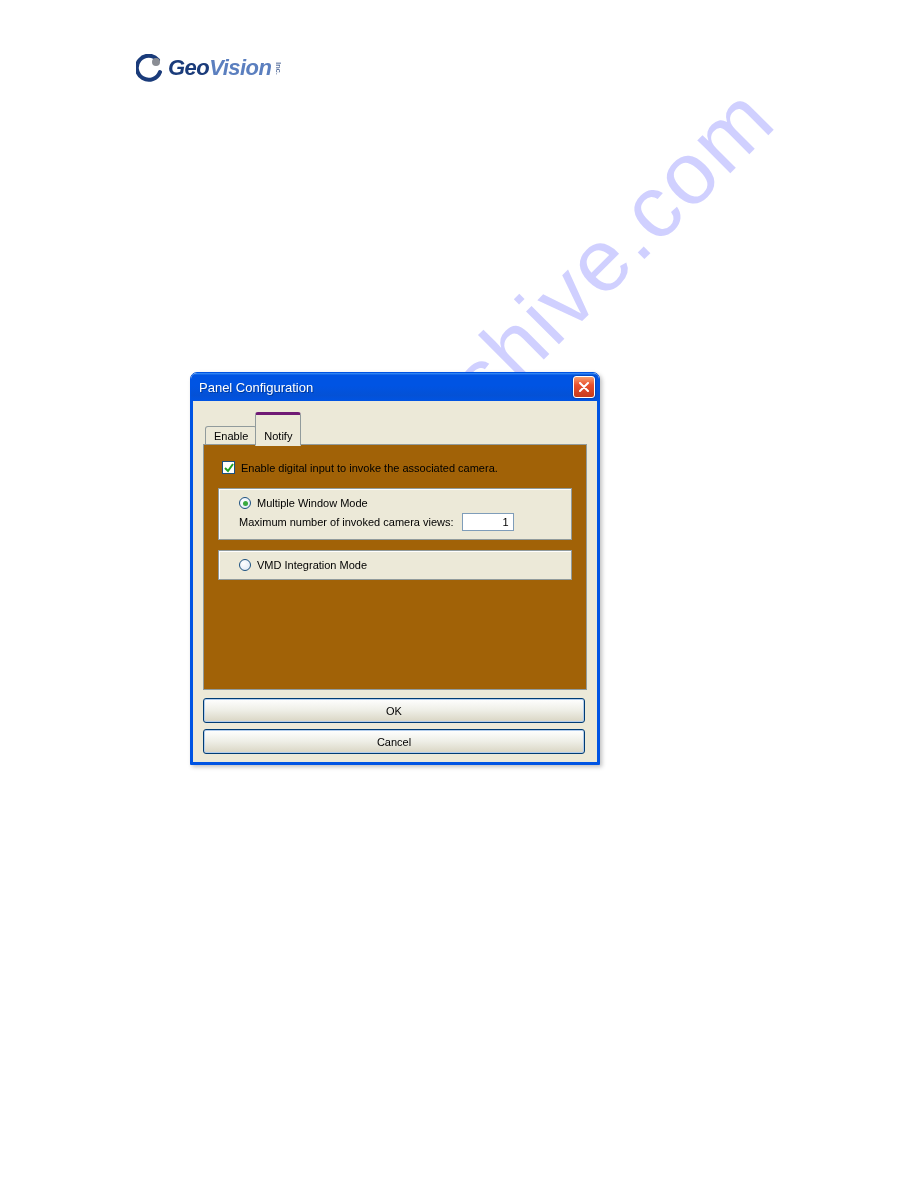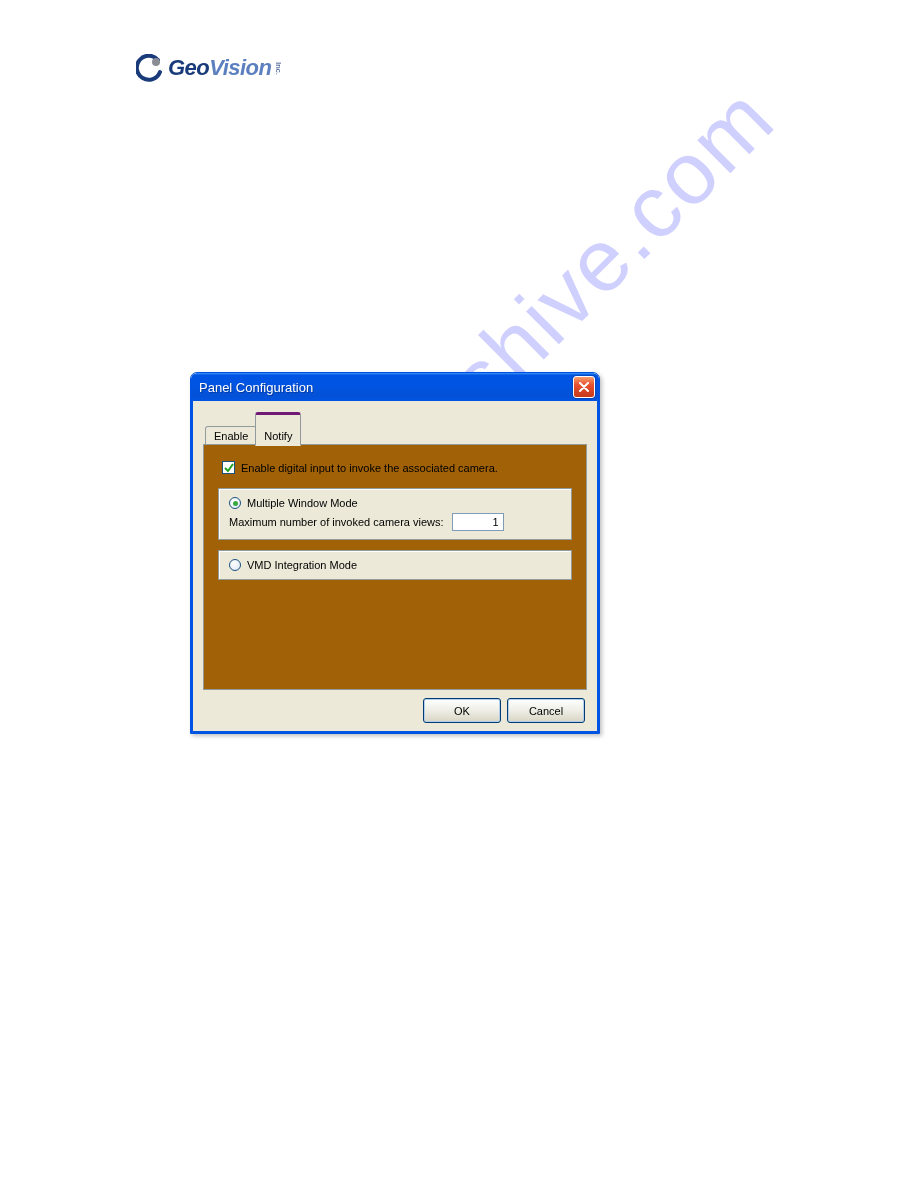--- a/index.html
+++ b/index.html
@@ -151,21 +151,21 @@
     margin-right: 6px;
     display: flex;
     align-items: center;
     justify-content: center;
     box-sizing: border-box;
   }
   .checkbox svg { width: 10px; height: 10px; }
   .group {
     border: 1px solid #919b9c;
     background: #ece9d8;
-    padding: 8px 10px;
+    padding: 8px 20px;
     margin-bottom: 10px;
     box-shadow: inset 1px 1px 0 #ffffff;
   }
   .radio-row {
     display: flex;
     align-items: center;
     font-size: 11px;
   }
   .radio {
     width: 12px;
@@ -201,20 +201,21 @@
     padding: 0 4px;
     margin-left: 8px;
     box-sizing: border-box;
     line-height: 16px;
   }
   .button-row {
     display: flex;
     justify-content: flex-end;
     gap: 6px;
     padding-right: 2px;
+    flex-direction: column;
   }
   .btn {
     min-width: 76px;
     height: 23px;
     border: 1px solid #003c74;
     background: linear-gradient(to bottom, #ffffff, #eeeee6 50%, #d9d5c3);
     border-radius: 3px;
     font-size: 11px;
     display: flex;
     align-items: center;

